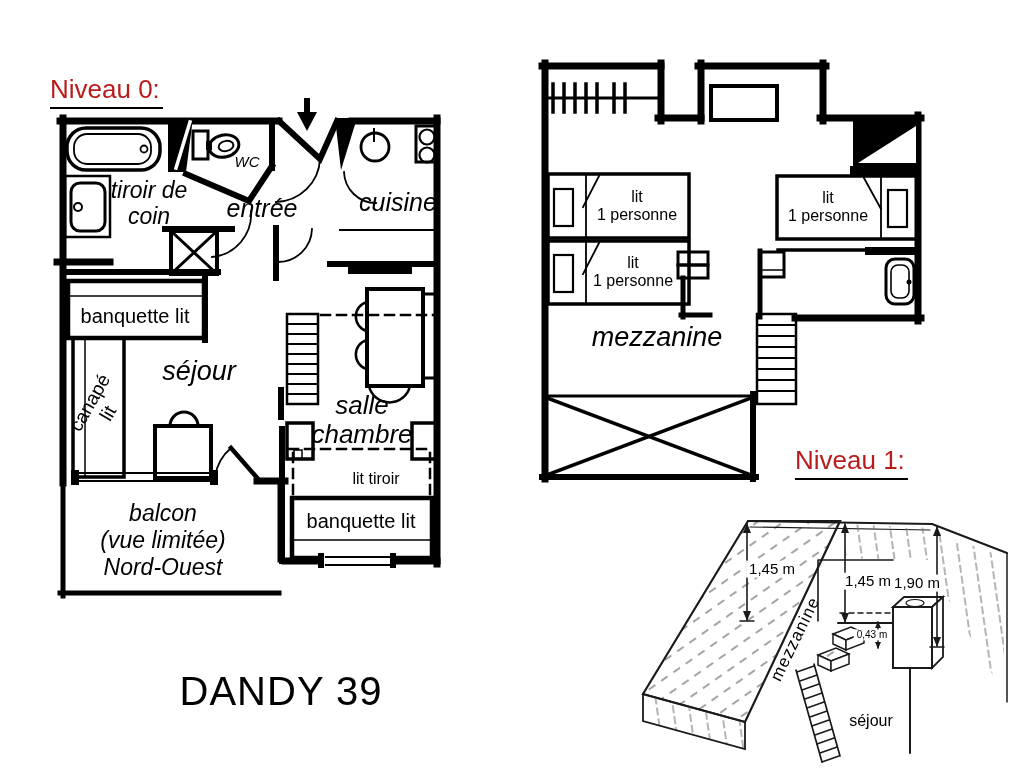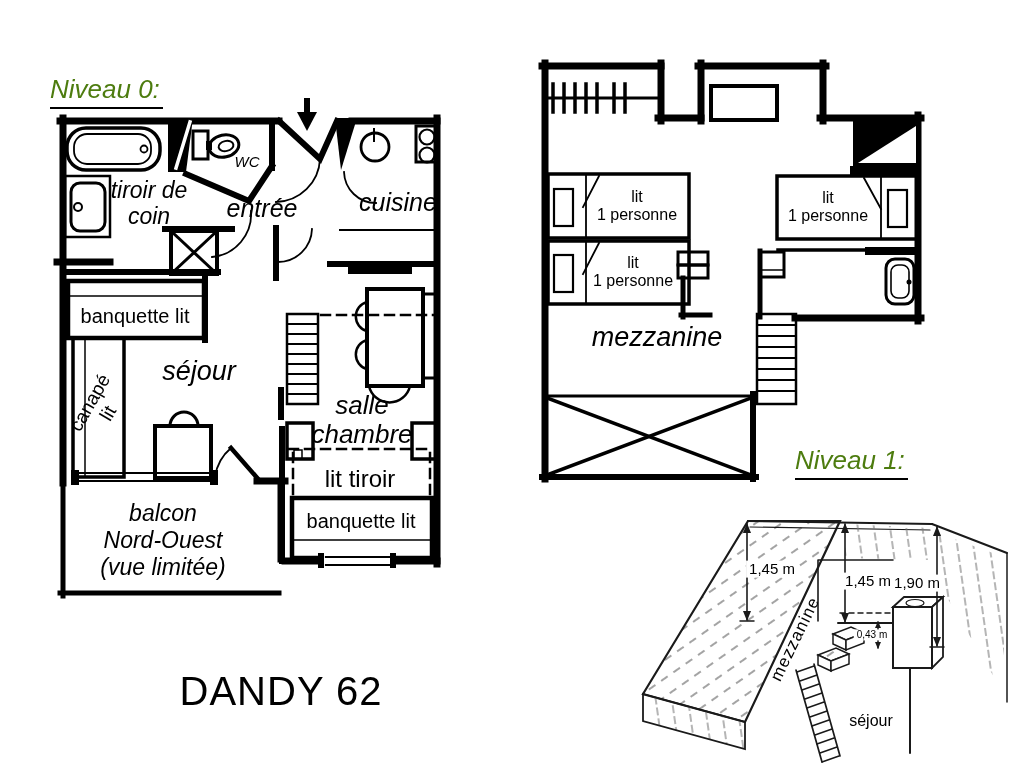--- a/index.html
+++ b/index.html
@@ -6,21 +6,21 @@
   .stage{position:relative;width:1024px;height:768px;background:#ffffff;overflow:hidden;
          font-family:"Liberation Sans",sans-serif;color:#000}
   .stage svg{position:absolute;left:0;top:0}
   .lbl{position:absolute;transform:translate(-50%,-50%);text-align:center;white-space:nowrap;
        color:#000;line-height:1.12}
   .it{font-style:italic}
   .tl{transform:none;text-align:left}
   .rot60{transform:translate(-50%,-50%) rotate(-60deg)}
   .rot64{transform:translate(-50%,-50%) rotate(-64deg)}
   .bgw{background:#fff;padding:0 3px}
-  .nivlabel{position:absolute;font-style:italic;font-size:26px;color:#4d7c0f;
+  .nivlabel{position:absolute;font-size:26px;color:#b91c1c;
             border-bottom:2.5px solid #000;padding:0 3px 2px 0;white-space:nowrap}
 </style>
 </head>
 <body>
 
 <div class="stage">
 
 <svg width="1024" height="768" viewBox="0 0 1024 768">
   <defs>
     <pattern id="hr" width="15" height="15" patternUnits="userSpaceOnUse" patternTransform="rotate(-35)">
@@ -313,29 +313,29 @@
 <div class="lbl" style="left:135px;top:316px;font-size:20px">banquette lit</div>
 <div class="lbl rot60" style="left:99px;top:408px;font-size:19px">
   <div>canapé</div>
   <div>lit</div>
 </div>
 <div class="lbl it" style="left:199px;top:371px;font-size:27px">séjour</div>
 <div class="lbl it" style="left:362px;top:420px;font-size:26px">
   <div>salle</div>
   <div>chambre</div>
 </div>
-<div class="lbl" style="left:360px;top:479px;font-size:24px">lit tiroir</div>
+<div class="lbl" style="left:376px;top:479px;font-size:16px">lit tiroir</div>
 <div class="lbl" style="left:361px;top:521px;font-size:20px">banquette lit</div>
 <div class="lbl it" style="left:163px;top:541px;font-size:23px;line-height:1.18">
   <div>balcon</div>
+  <div>(vue limitée)</div>
   <div>Nord-Ouest</div>
-  <div>(vue limitée)</div>
-</div>
-
-<div class="lbl" style="left:281px;top:691px;font-size:40px;font-weight:500;letter-spacing:1px">DANDY 62</div>
+</div>
+
+<div class="lbl" style="left:281px;top:691px;font-size:40px;font-weight:500;letter-spacing:1px">DANDY 39</div>
 
 <div class="nivlabel tl" style="left:795px;top:445px">Niveau 1:</div>
 <div class="lbl it" style="left:657px;top:337px;font-size:27px">mezzanine</div>
 <div class="lbl" style="left:637px;top:206px;font-size:16px">
   <div>lit</div>
   <div>1 personne</div>
 </div>
 <div class="lbl" style="left:633px;top:272px;font-size:16px">
   <div>lit</div>
   <div>1 personne</div>

